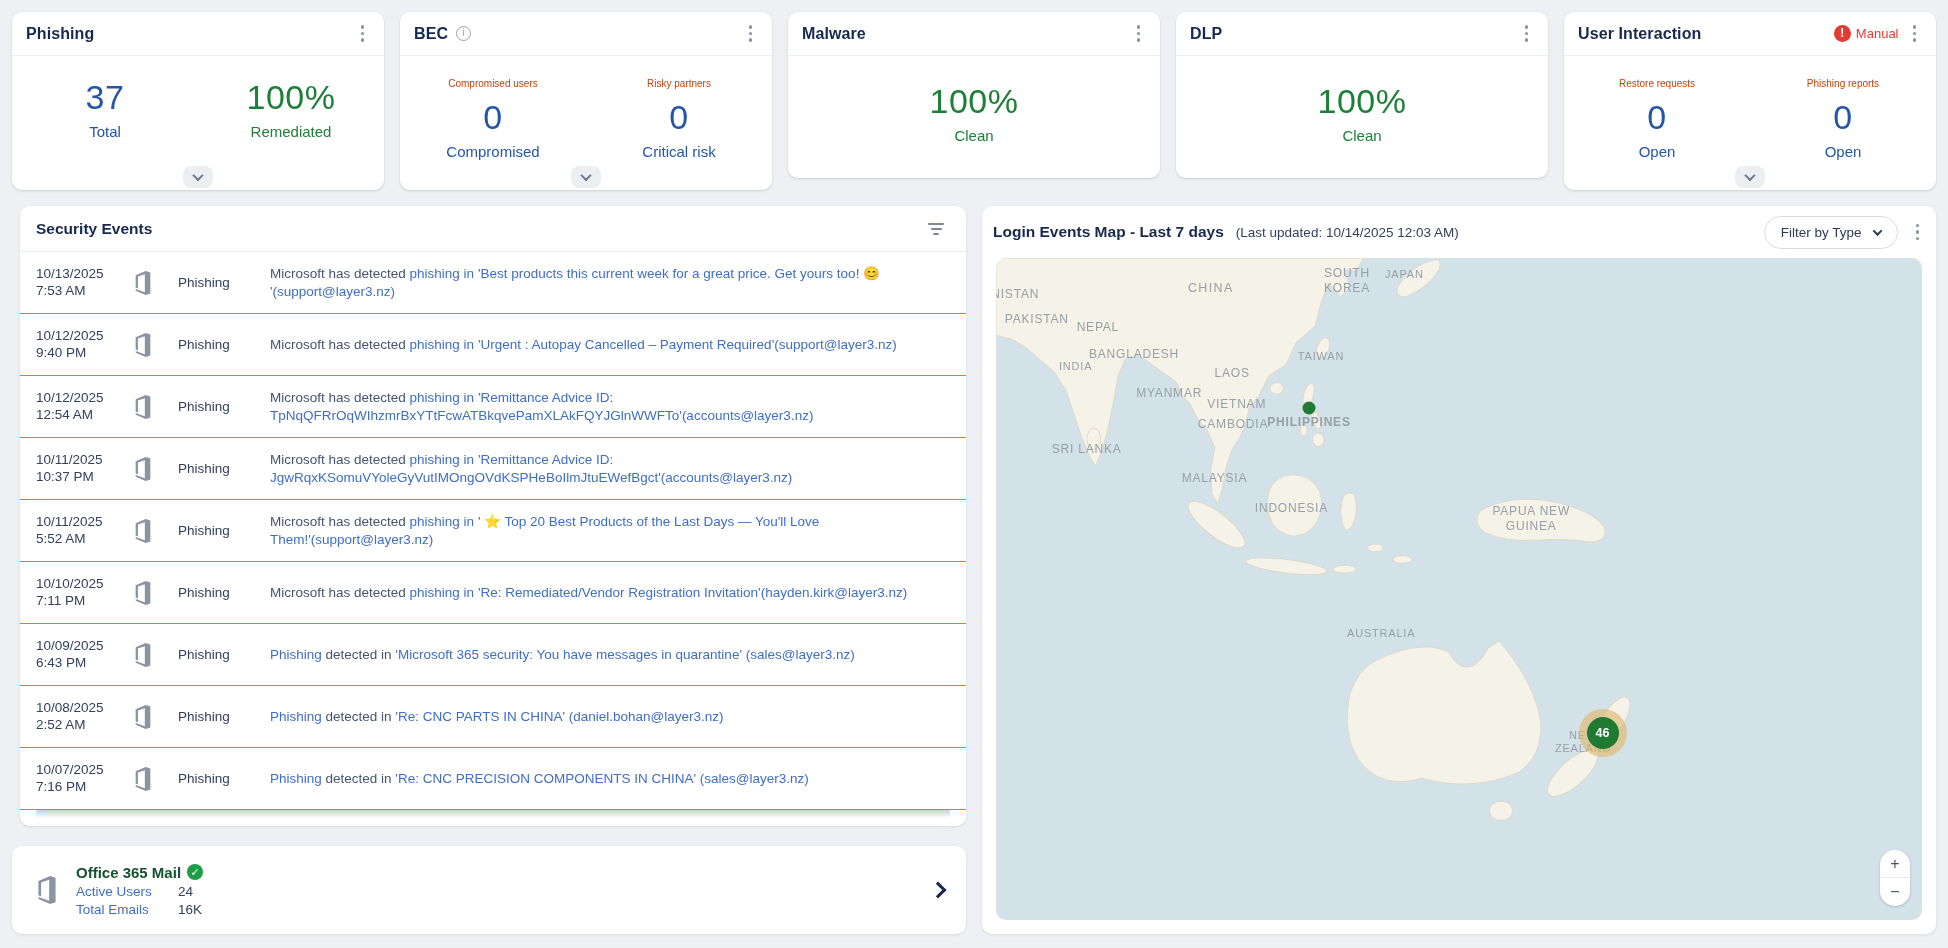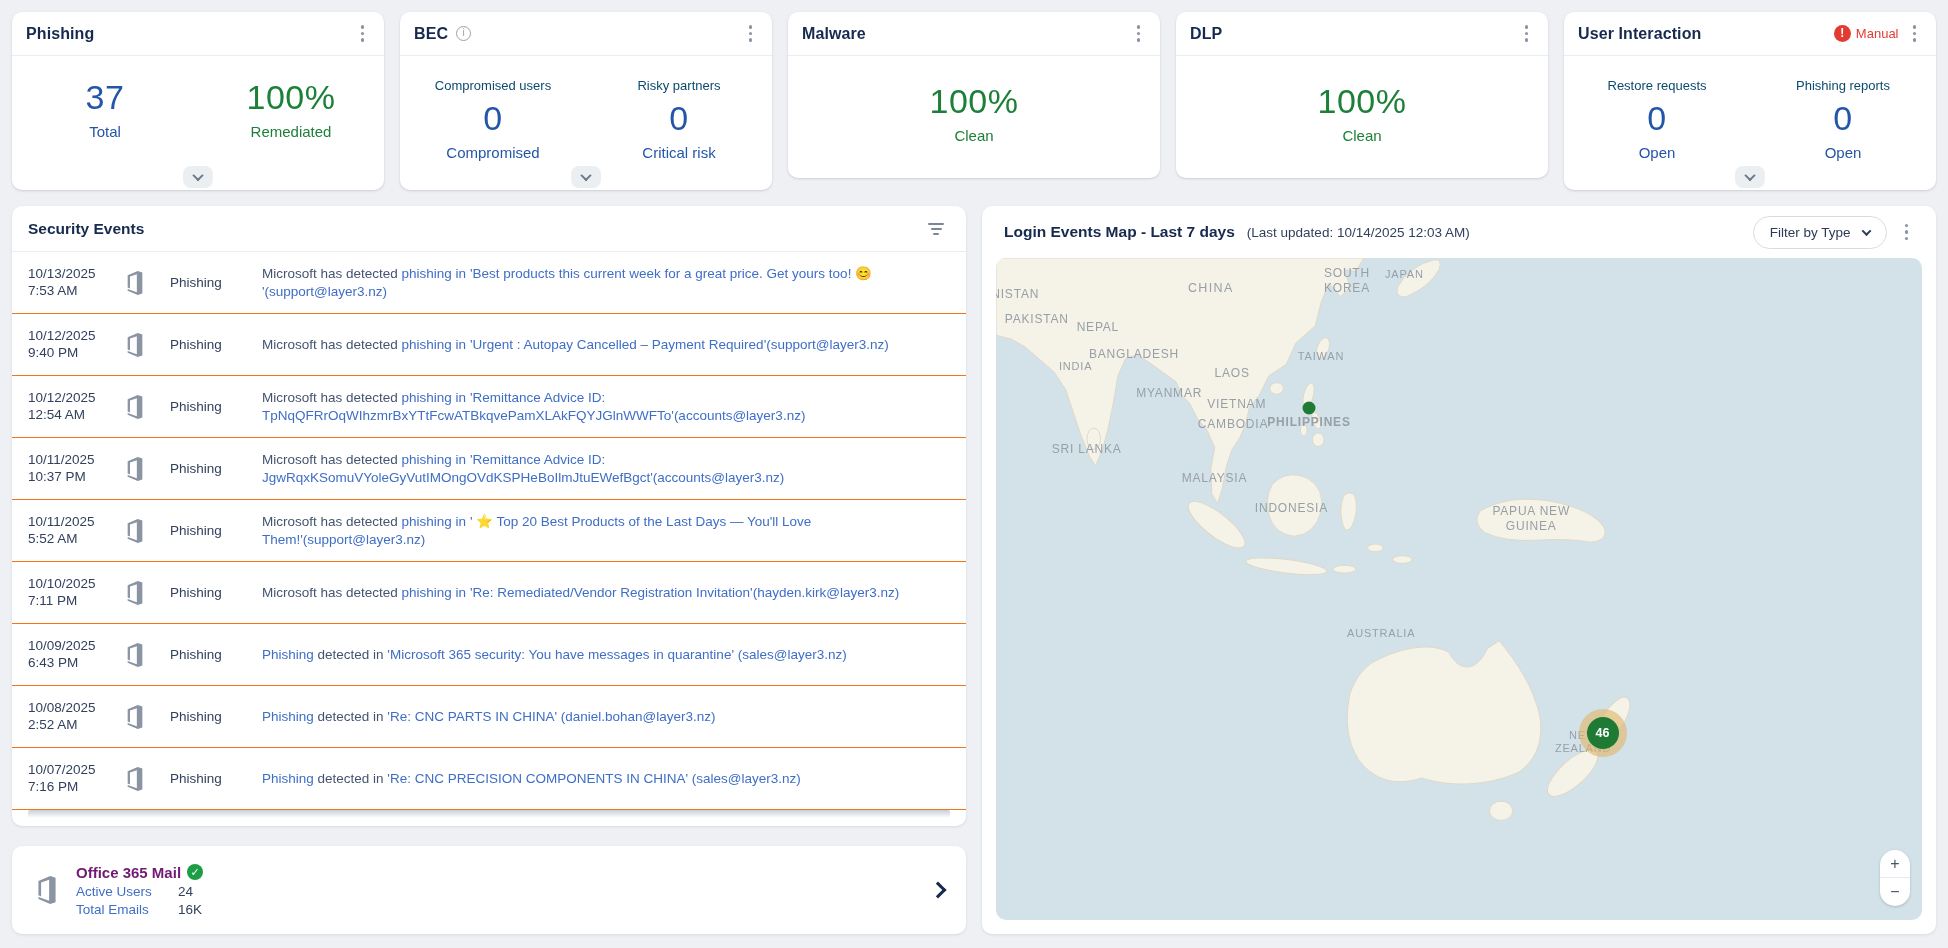--- a/index.html
+++ b/index.html
@@ -34,38 +34,38 @@
   }
   .alert-badge { display:flex; align-items:center; gap:5px; }
   .alert-circle {
     width:17px; height:17px; border-radius:50%; background:#e33b32; color:#fff;
     font-size:12px; font-weight:bold; text-align:center; line-height:17px;
   }
   .alert-text { color:#e33b32; font-size:13px; }
   .card-body { display:flex; justify-content:space-around; align-items:flex-start; padding-top:22px; }
   .card-body.single { justify-content:center; padding-top:26px; }
   .metric { text-align:center; min-width:120px; }
-  .metric-top { font-size:13px; color:#0c4a6e; margin-bottom:6px; min-height:14px; }
+  .metric-top { font-size:10px; color:#c2410c; margin-bottom:6px; min-height:14px; }
   .metric-value { font-size:34px; font-weight:500; letter-spacing:.5px; }
   .metric-label { font-size:15px; margin-top:6px; }
   .c-blue { color:#2456a8; }
   .c-green { color:#1d8038; }
   .expander {
     position:absolute; bottom:2px; left:50%; transform:translateX(-50%);
     width:30px; height:22px; background:#eceff2; border-radius:8px;
     display:flex; align-items:center; justify-content:center; cursor:pointer;
   }
   .chev-down { width:8px; height:8px; border-right:2px solid #6b7a8d; border-bottom:2px solid #6b7a8d; transform:rotate(45deg) translate(-1px,-1px); }
 
   
   .main { flex:1; display:grid; grid-template-columns:1fr 1fr; gap:16px; min-height:0; }
   .left-col { display:flex; flex-direction:column; gap:20px; min-height:0; }
 
   .panel { background:#fff; border-radius:10px; box-shadow:0 1px 3px rgba(16,30,54,.10); overflow:hidden; }
-  .events-panel { height:620px; display:flex; flex-direction:column; }
+  .events-panel { height:620px; display:flex; flex-direction:column;margin-left:8px; }
   .panel-head { display:flex; align-items:center; height:46px; padding:0 16px; border-bottom:1px solid #e9edf2; flex:none; }
   .panel-title { font-size:15.5px; font-weight:bold; color:#16294e; }
   .filter-lines { display:flex; flex-direction:column; gap:3px; align-items:center; padding:6px; cursor:pointer; }
   .filter-lines i { height:2px; background:#7c8896; border-radius:1px; display:block; }
   .filter-lines i:nth-child(1){ width:16px; } .filter-lines i:nth-child(2){ width:11px; } .filter-lines i:nth-child(3){ width:6px; }
 
   .events-list { flex:1; overflow:hidden; }
   .event-row { display:flex; align-items:center; height:62px; padding:0 16px; border-bottom:1px solid #f97316; cursor:pointer; }
   .ev-date { width:96px; flex:none; font-size:13.5px; color:#33415e; line-height:1.25; }
   .ev-icon { width:46px; flex:none; display:flex; justify-content:flex-start; }
@@ -75,30 +75,30 @@
   .seg-link { color:#3f6ec7; }
   .clipped-row { height:8px; margin:0 16px; background:linear-gradient(#5a6c8c55, transparent); border-radius:2px; }
 
   .office-icon { width:22px; height:26px; fill:#8a94a2; }
   .office-icon.big { width:26px; height:30px; }
 
   
   .office-card { height:88px; display:flex; align-items:center; padding:0 22px; gap:16px; }
   .office-info { display:flex; flex-direction:column; gap:3px; }
   .office-title-row { display:flex; align-items:center; gap:6px; }
-  .office-title { font-size:15px; font-weight:bold; color:#701a75; }
+  .office-title { font-size:15px; font-weight:bold; color:#14532d; }
   .check-badge { width:16px; height:16px; border-radius:50%; background:#1d9e46; color:#fff; font-size:11px; line-height:16px; text-align:center; }
   .stat-row { display:flex; gap:14px; font-size:13.5px; }
   .stat-label { color:#3f6ec7; cursor:pointer; min-width:88px; }
   .stat-value { color:#33415e; }
   .chev-right { width:12px; height:12px; border-right:3px solid #16294e; border-bottom:3px solid #16294e; transform:rotate(-45deg); cursor:pointer; }
 
   
   .map-panel { height:728px; display:flex; flex-direction:column; }
-  .map-head { display:flex; align-items:center; gap:12px; height:52px; padding:0 22px; flex:none; }
+  .map-head { display:flex; align-items:center; gap:12px; height:52px; padding:0 11px; flex:none; }
   .map-title { font-size:15.5px; font-weight:bold; color:#16294e; }
   .map-updated { font-size:13.5px; color:#33415e; }
   .filter-btn {
     display:flex; align-items:center; gap:12px; border:1px solid #d7dce3; border-radius:18px;
     padding:8px 16px; font-size:13.5px; color:#2b3a55; background:#fff; cursor:pointer;
   }
   .filter-btn .chev-down { border-color:#2b3a55; width:7px; height:7px; }
   .map-area { flex:1; margin:0 14px 14px 14px; border-radius:10px; position:relative; overflow:hidden; background:#d3e2e8; }
   .map-area svg.land { position:absolute; inset:0; width:100%; height:100%; }
   .map-label {

